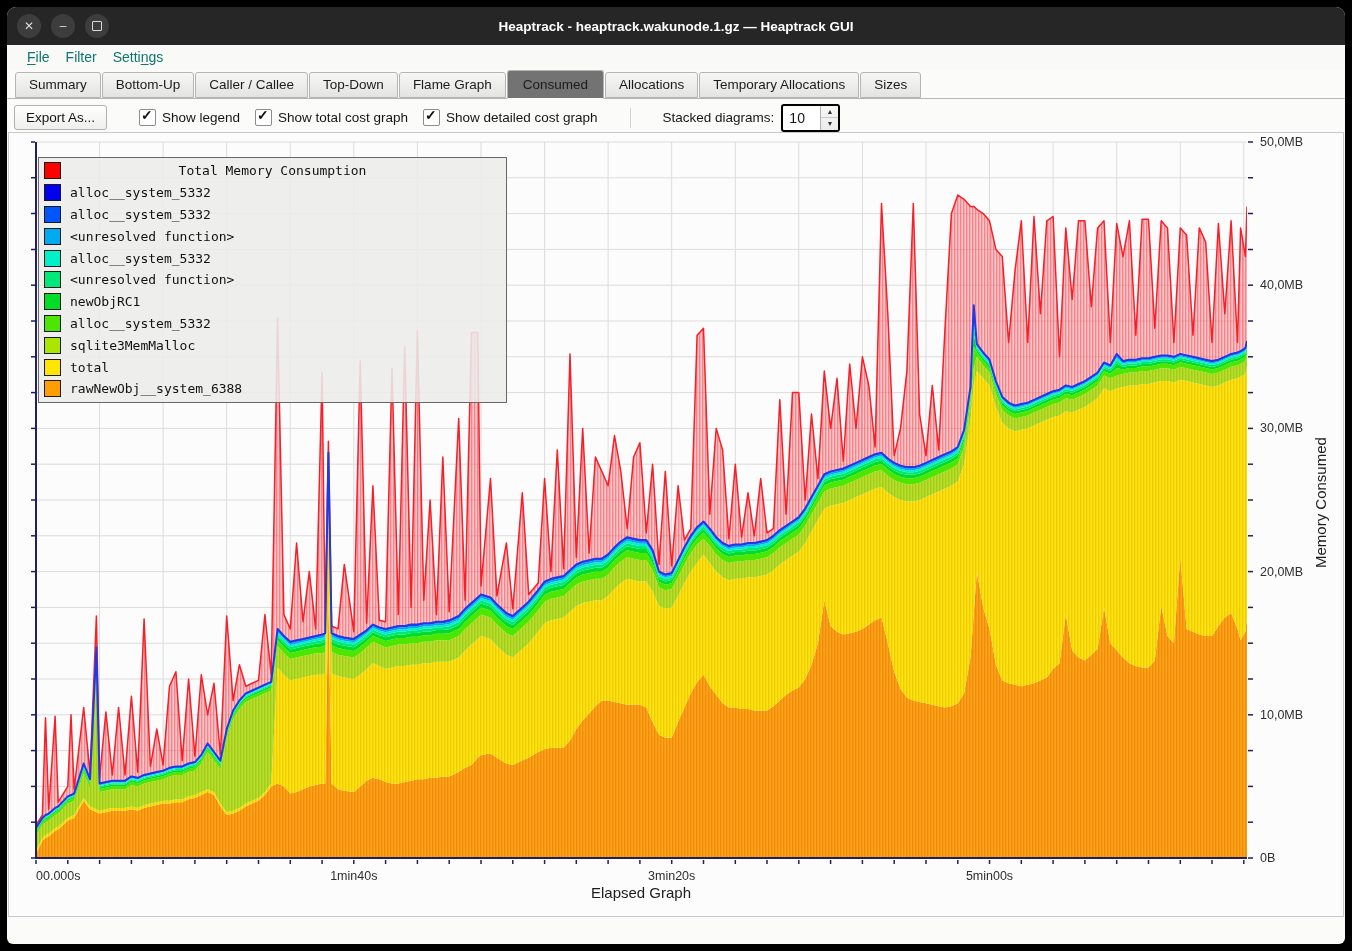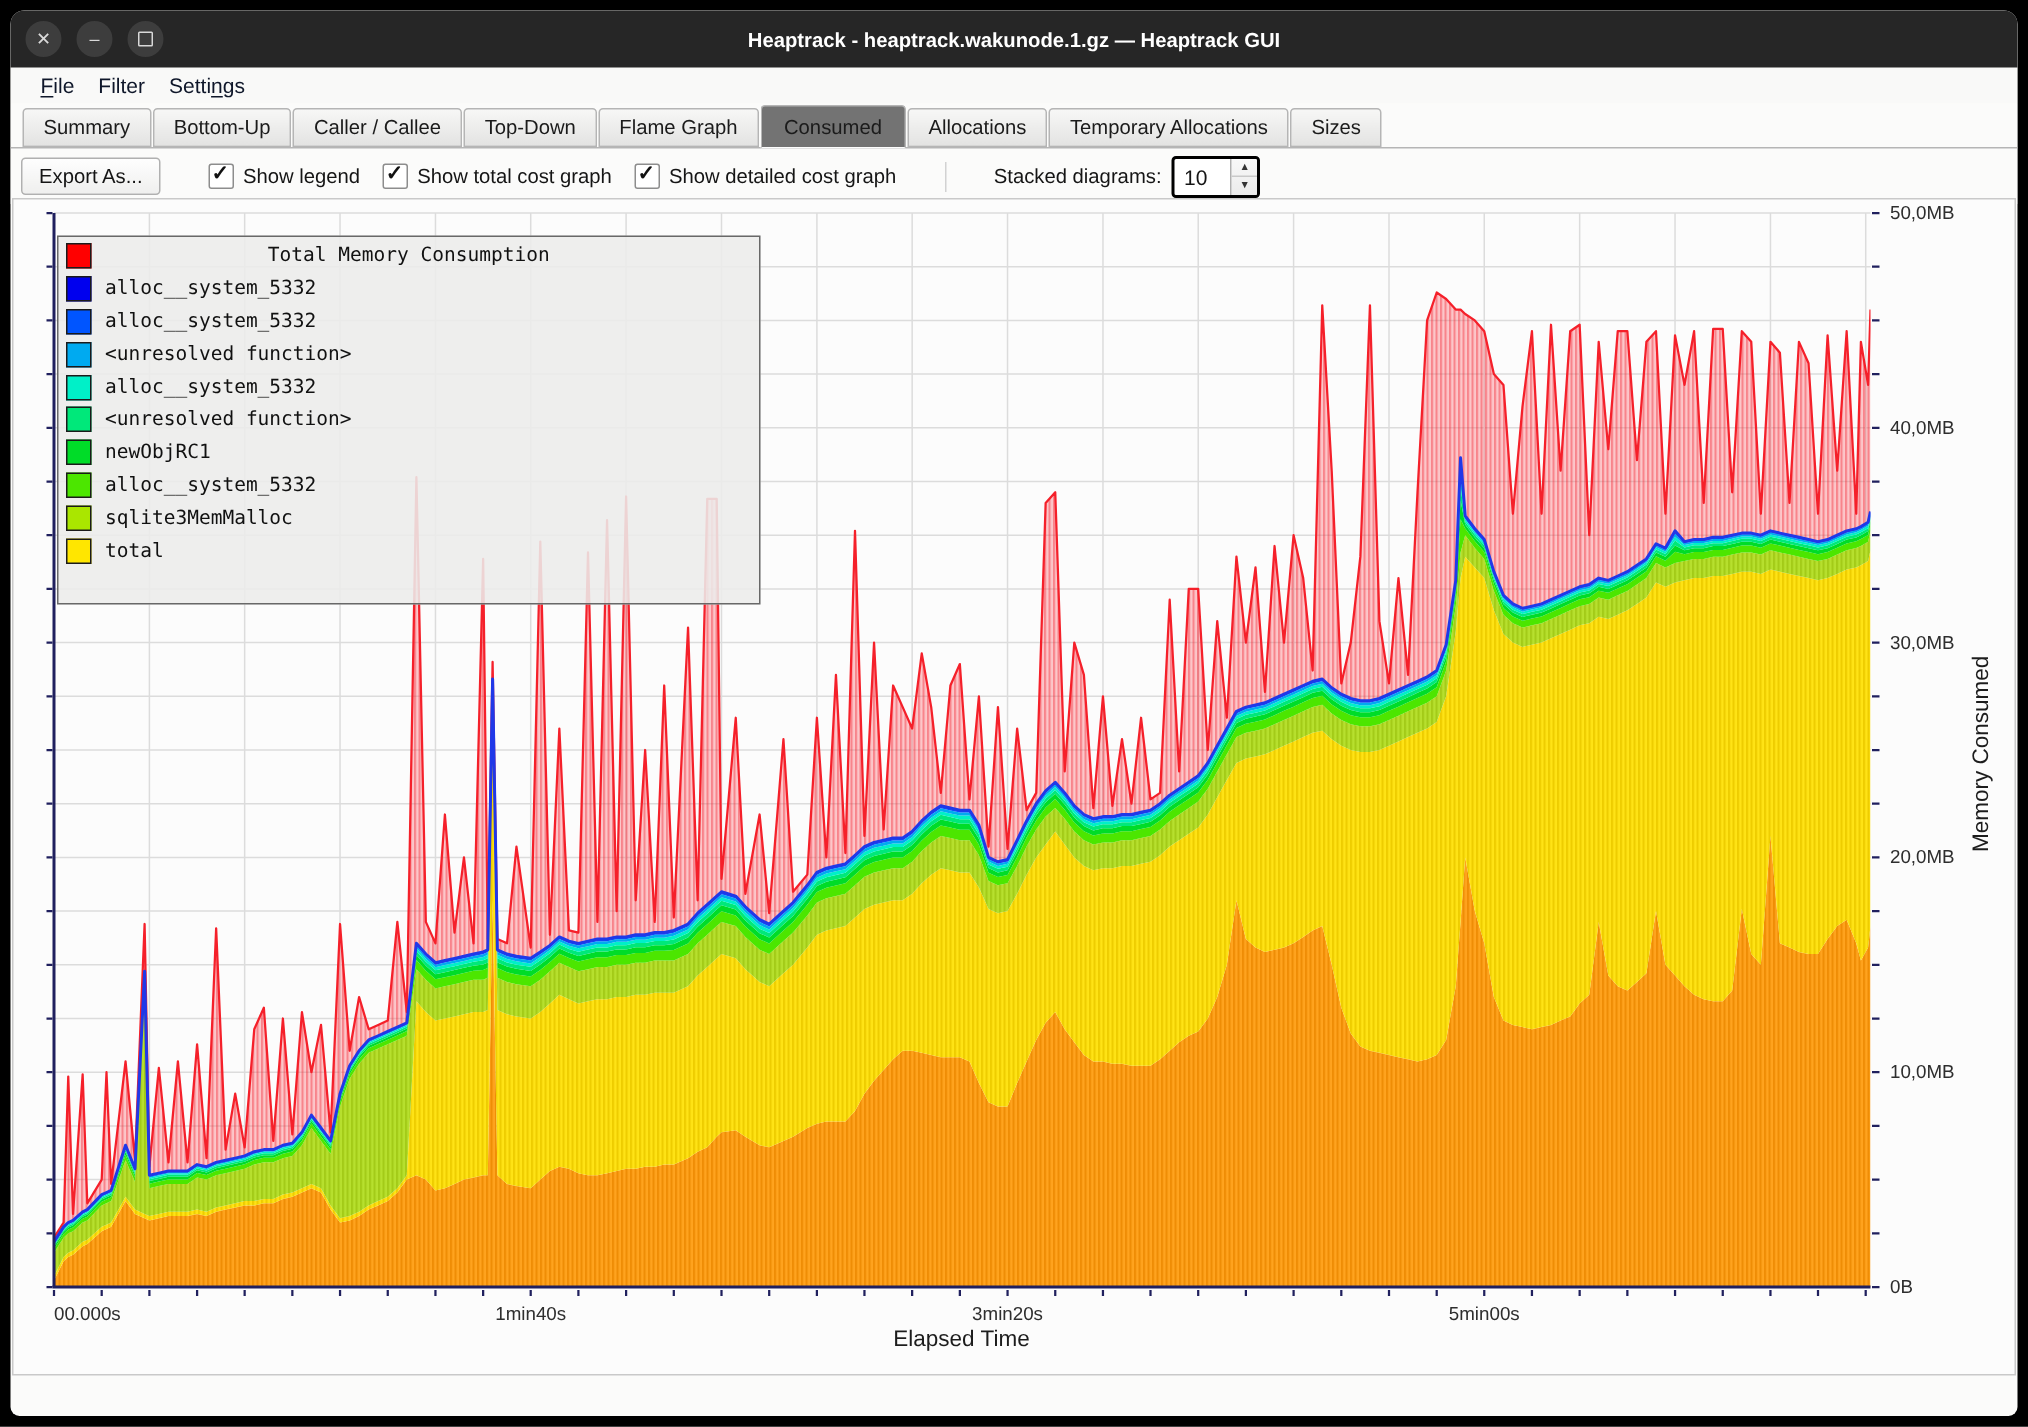--- a/index.html
+++ b/index.html
@@ -8,21 +8,21 @@
     border-radius:9px 9px 6px 6px;overflow:hidden;}
   
   .titlebar{position:relative;height:38px;background:#262626;display:flex;align-items:center;justify-content:center;}
   .winbtns{position:absolute;left:10px;top:7px;display:flex;gap:10px;}
   .wbtn{width:24px;height:24px;border-radius:50%;background:#3d3d3d;color:#d9d9d9;display:flex;
     align-items:center;justify-content:center;font-size:12px;line-height:1;cursor:default;}
   .wbtn .sq{width:8px;height:8px;border:1.5px solid #d9d9d9;border-radius:1px;}
   .wtitle{color:#fff;font-weight:bold;font-size:13.5px;}
   
   .menubar{height:24px;background:#f9f9f8;display:flex;align-items:center;padding-left:12px;}
-  .menu-item{font-size:14px;color:#0f172a;padding:2px 8px;}
+  .menu-item{font-size:14px;color:#0f766e;padding:2px 8px;}
   .menu-item u{text-decoration:underline;text-underline-offset:2px;}
   
   .tabbar{position:relative;height:29px;display:flex;align-items:flex-end;padding-left:8px;
     border-bottom:1px solid #b5b5b5;background:#fbfbfa;text-align:right;}
   .tab{font-size:13.5px;color:#1b1b1b;padding:4px 13px 5px;border:1px solid #b5b5b5;
     border-radius:3px 3px 0 0;background:linear-gradient(#f7f7f6,#e3e3e2);margin-right:1px;white-space:nowrap;}
   .tab.active{background:#737373;padding:6px 15px 6px;margin-bottom:-1px;border-bottom:1px solid #fdfdfd;z-index:2;}
   
   .toolbar{height:37px;display:flex;align-items:center;padding:0 0 0 7px;gap:32px;background:#fbfbfa;}
   .btn{border:1px solid #b0b0b0;border-radius:3px;background:linear-gradient(#fefefe,#efefee);
@@ -320,18 +320,22 @@
           <span>alloc__system_5332</span>
         </div>
         <div class="lg-row">
           <span class="lg-sw" style="background: rgb(170, 230, 0);"></span>
           <span>sqlite3MemMalloc</span>
         </div>
         <div class="lg-row">
           <span class="lg-sw" style="background: rgb(255, 230, 0);"></span>
           <span>total</span>
         </div>
+        <div class="lg-row">
+          <span class="lg-sw" style="background: rgb(255, 158, 0);"></span>
+          <span>rawNewObj__system_6388</span>
+        </div>
       </div>
-    <div class="xlabel">Elapsed Time</div>
+    <div class="xlabel">Elapsed Graph</div>
     <div class="ylabel">Memory Consumed</div>
   </div>
 
 </div>
 
 </body></html>

